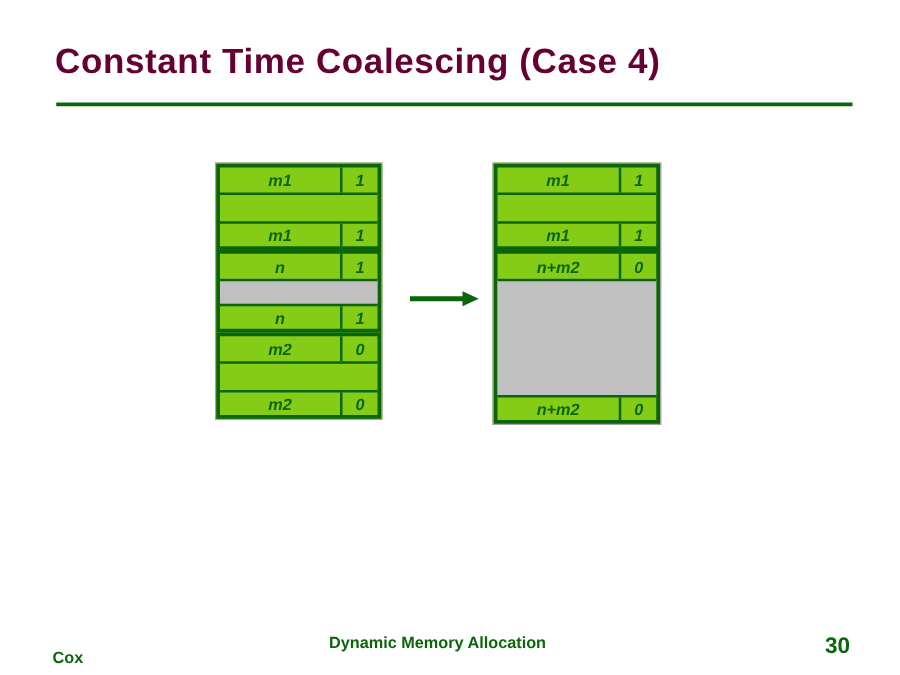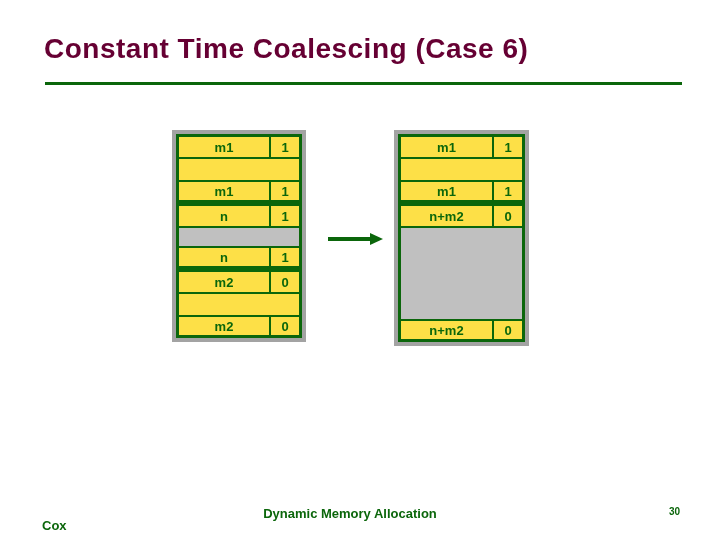--- a/index.html
+++ b/index.html
@@ -23,22 +23,23 @@
   }
   .title-rule {
     position: absolute;
     left: 45px; top: 82px;
     width: 637px; height: 3px;
     background: #0b660b;
   }
   
   .memtable {
     position: absolute;
-    border: 4px solid #a3a3a3;
-    background: #fde047;
+    border: 1px solid #a3a3a3;
+    background: #84cc16;
+    font-style: italic;
   }
   .memtable.before { left: 172px; top: 130px; width: 134px; }
   .memtable.after  { left: 394px; top: 130px; width: 135px; }
   .block { border: 3px solid #0b660b; }
   .row {
     height: 20px;
     display: flex;
     align-items: center;
   }
   .row + .row { border-top: 2px solid #0b660b; }
@@ -81,28 +82,28 @@
     position: absolute;
     left: 0; top: 506px;
     width: 700px;
     text-align: center;
     font-size: 13px; font-weight: bold;
     color: #0b660b;
   }
   .footer-page {
     position: absolute;
     right: 40px; top: 506px;
-    font-size: 10px; font-weight: bold;
+    font-size: 18px; font-weight: bold;
     color: #0b660b;
   }
 </style>
 </head>
 <body>
 
-<h1 class="slide-title">Constant Time Coalescing (Case 6)</h1>
+<h1 class="slide-title">Constant Time Coalescing (Case 4)</h1>
 <div class="title-rule"></div>
 
 <div class="memtable before">
   <div class="block">
     <div class="row">
       <span class="label-cell">m1</span>
       <span class="bit-cell">1</span>
     </div>
     <div class="row pad"></div>
     <div class="row">

